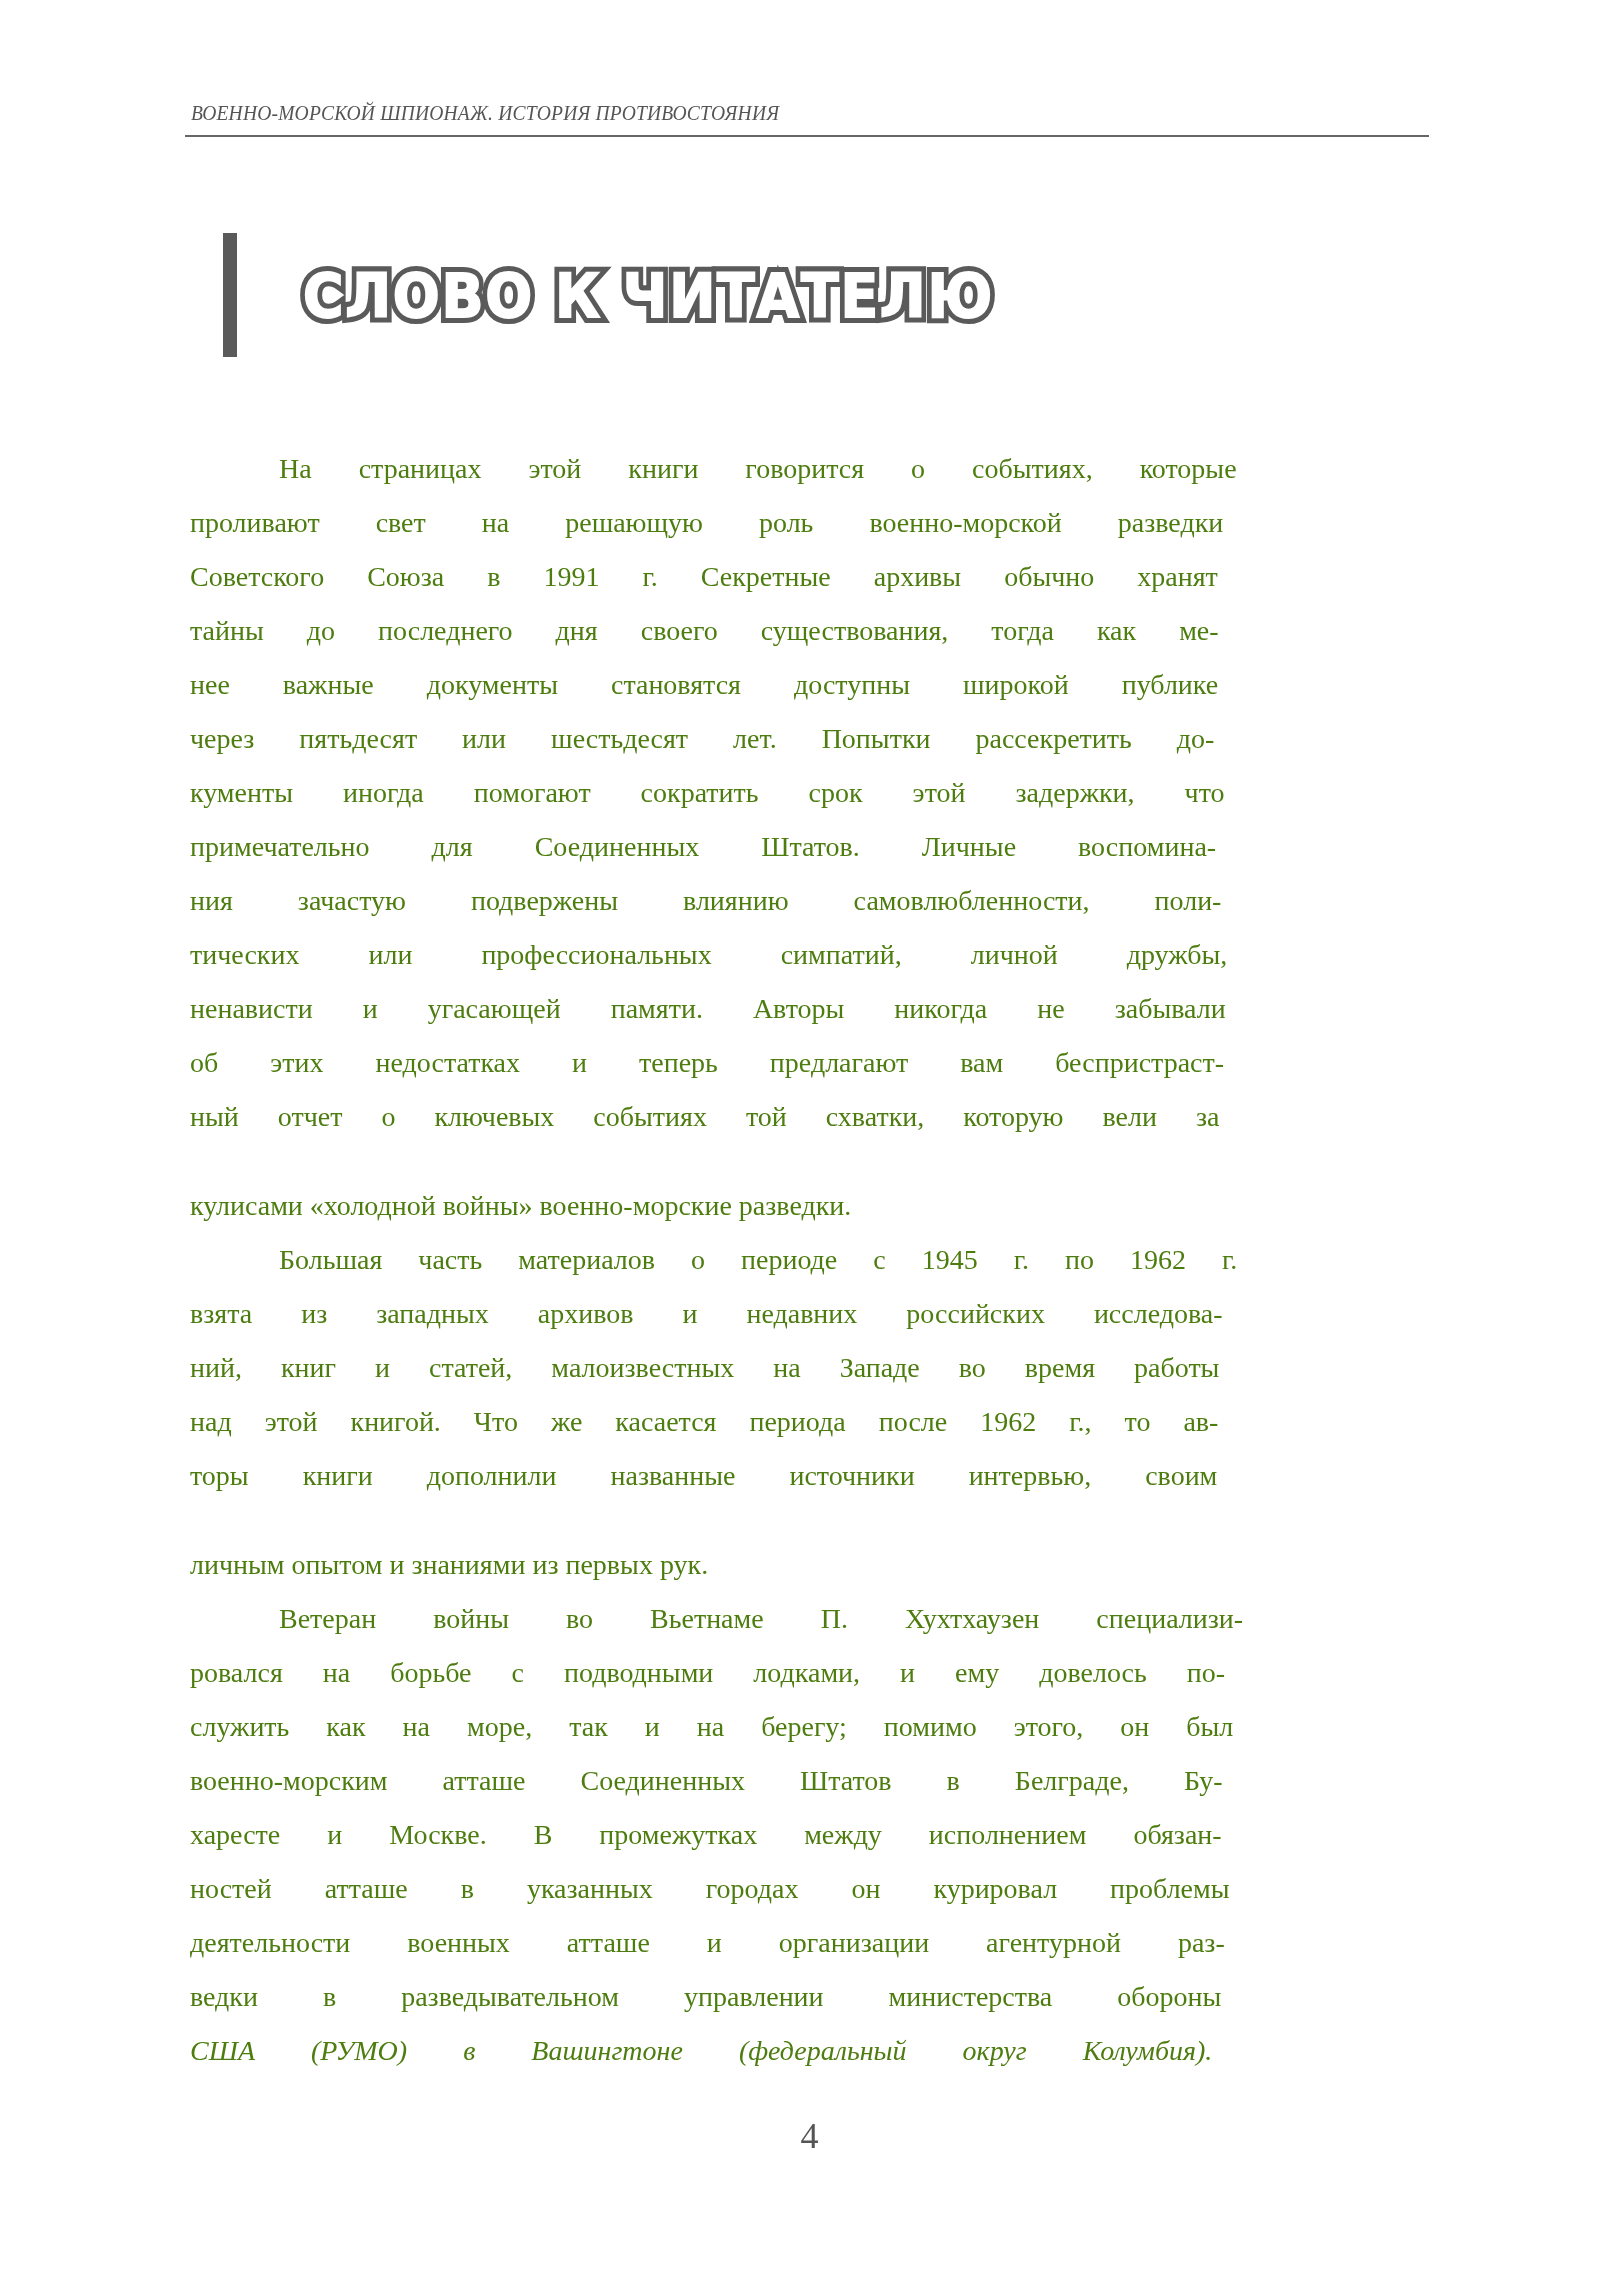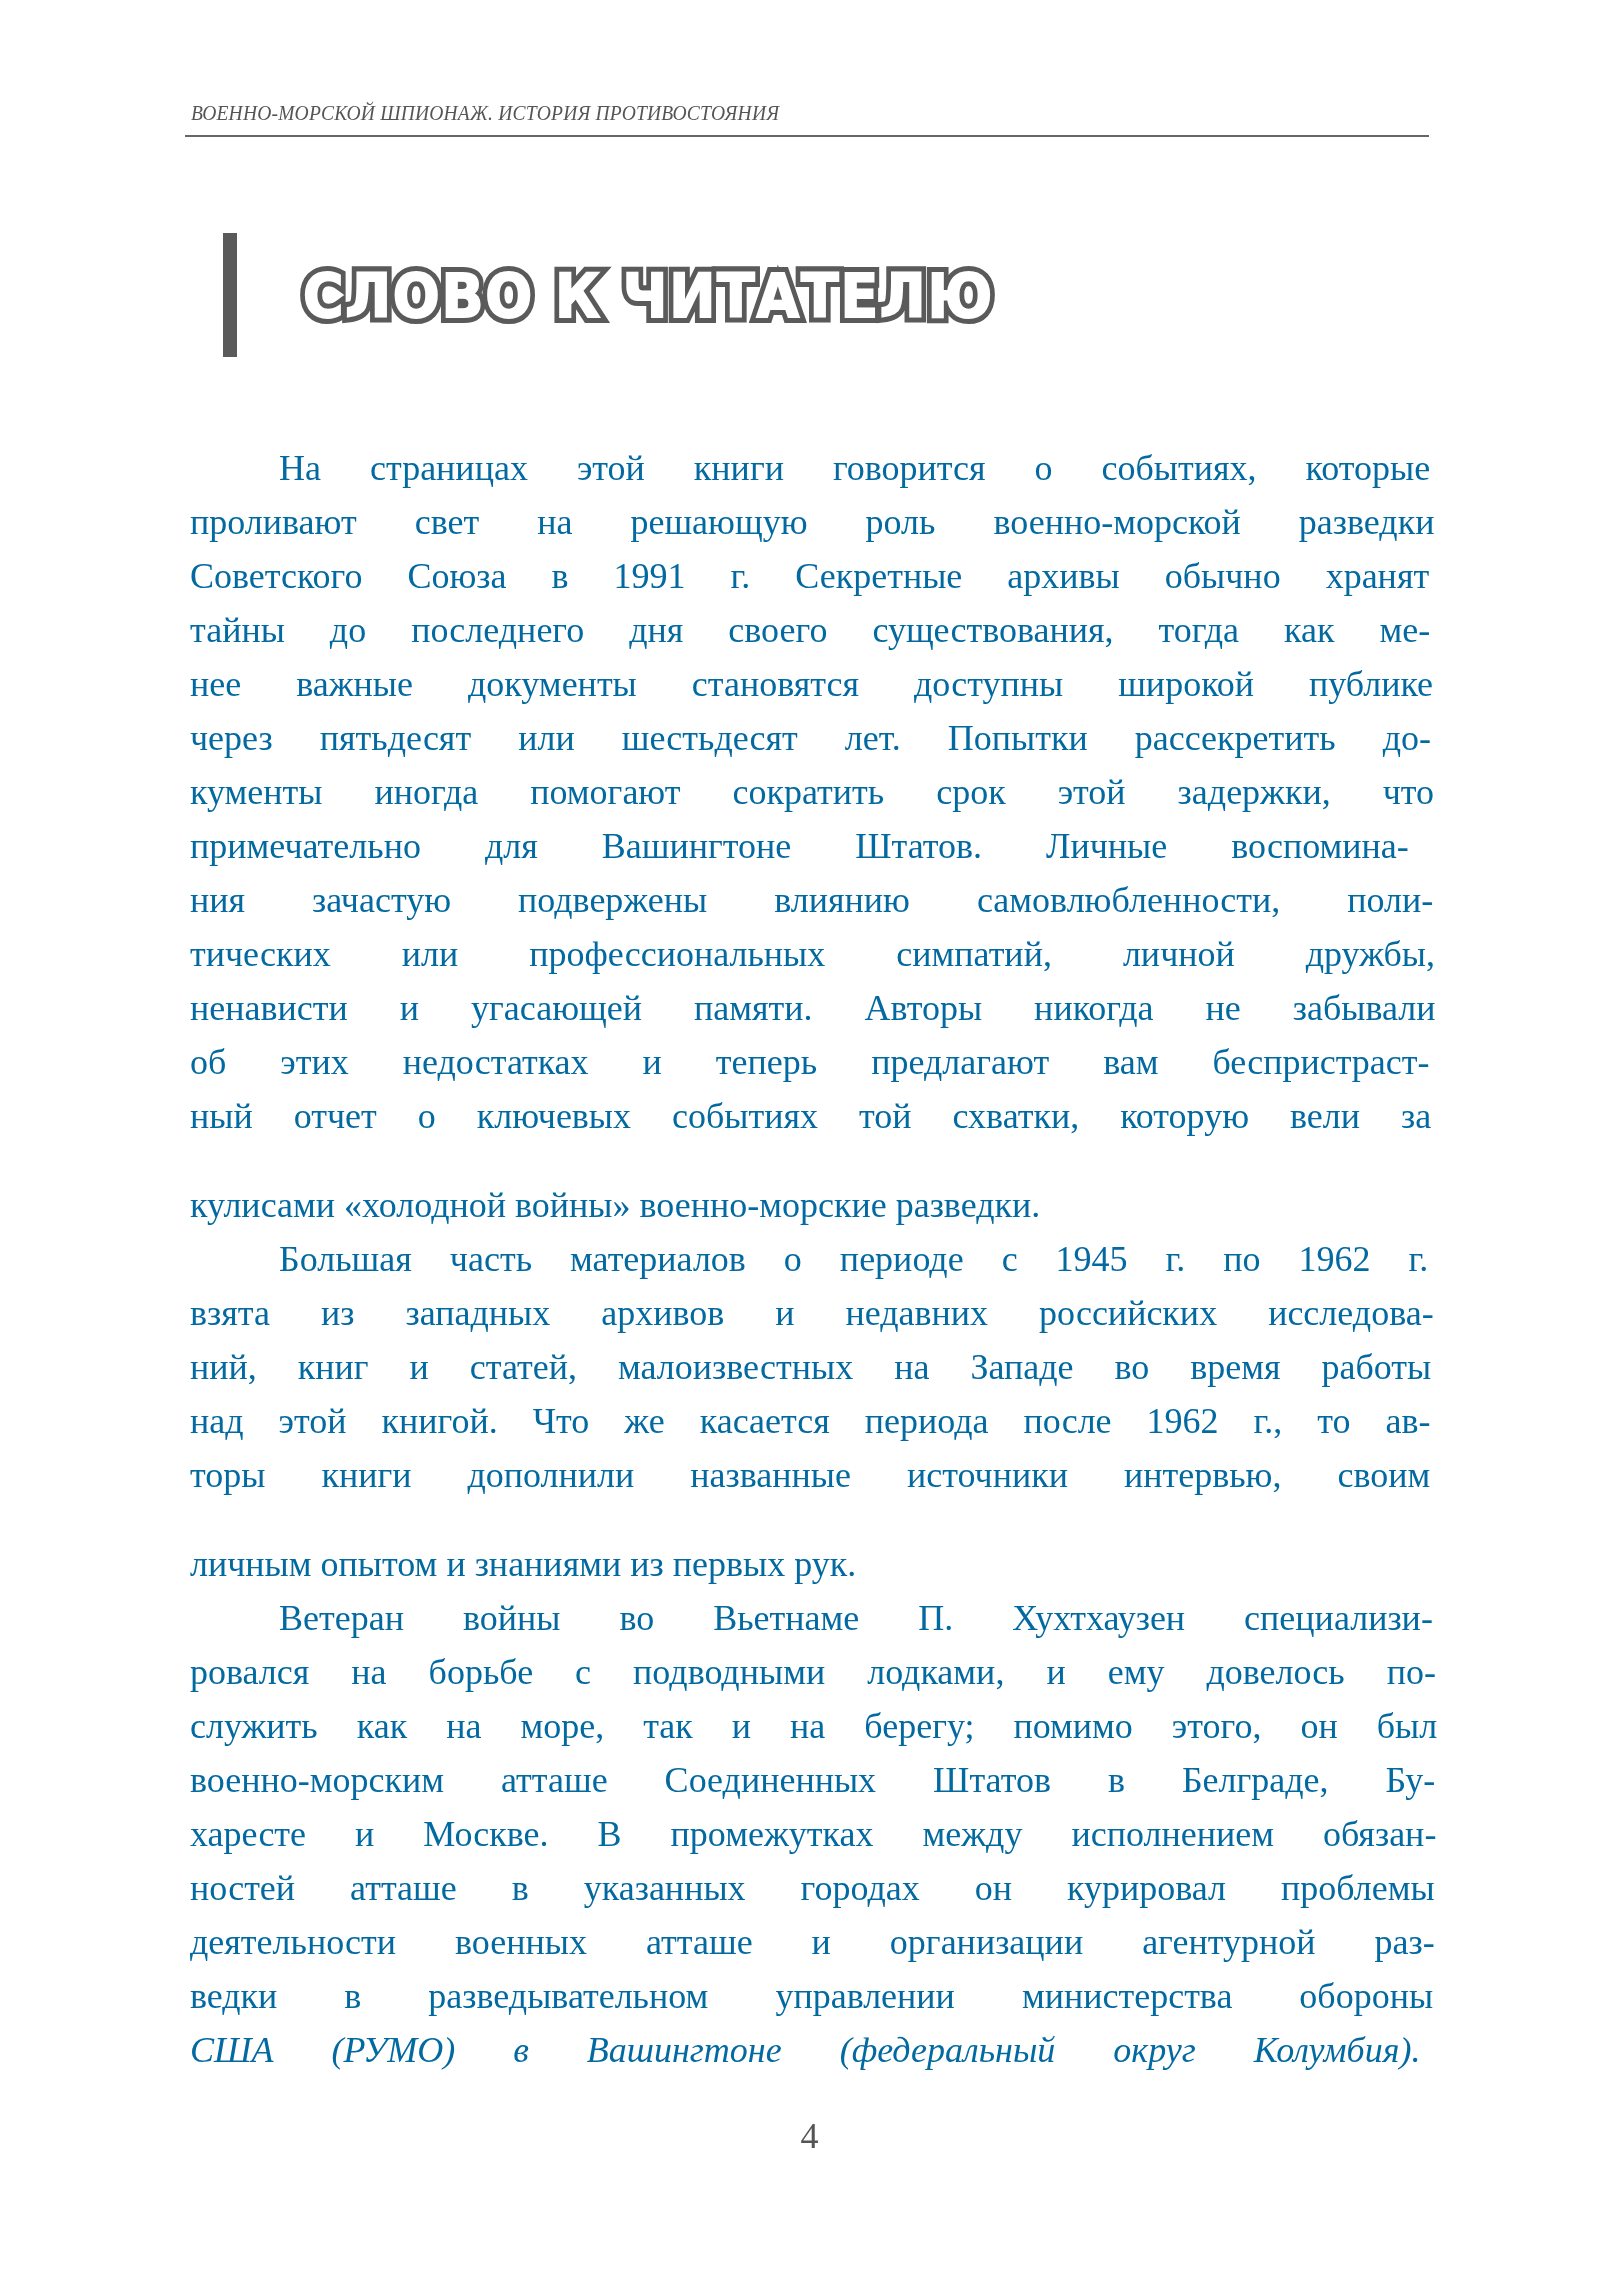--- a/index.html
+++ b/index.html
@@ -29,21 +29,21 @@
     position:absolute; left:303px; top:254px;
     font-family:"DejaVu Sans", sans-serif; font-weight:bold;
     font-size:60px; line-height:85px; letter-spacing:1.9px;
     color:#ffffff;
     -webkit-text-stroke: 1.9px #ffffff;
     transform:scaleX(0.92); transform-origin:left center;
     pointer-events:none;
   }
   .body-text {
     position:absolute; left:190px; top:445px; width:1237px;
-    font-family:"Liberation Serif", serif; font-size:36px; color:#0369a1;
+    font-family:"Liberation Serif", serif; font-size:28px; color:#4d7c0f;
   }
   .line {
     display:block; height:54px; line-height:47px;
     text-align:justify; text-align-last:justify; white-space:nowrap;
     overflow:visible;
   }
   .line.indent { padding-left:89px; }
   .line.last { text-align-last:left;margin-top:35px; }
   .page-number {
     position:absolute; left:0; width:1619px; top:2115px; text-align:center;
@@ -62,21 +62,21 @@
 
 <div class="body-text">
   <div>
     <span class="line indent" style="white-space: nowrap; word-spacing: 40px; text-align-last: left;">На страницах этой книги говорится о событиях, которые</span>
     <span class="line" style="white-space: nowrap; word-spacing: 49px; text-align-last: left;">проливают свет на решающую роль военно-морской разведки</span>
     <span class="line" style="white-space: nowrap; word-spacing: 36px; text-align-last: left;">Советского Союза в 1991 г. Секретные архивы обычно хранят</span>
     <span class="line" style="white-space: nowrap; word-spacing: 36px; text-align-last: left;">тайны до последнего дня своего существования, тогда как ме-</span>
     <span class="line" style="white-space: nowrap; word-spacing: 46px; text-align-last: left;">нее важные документы становятся доступны широкой публике</span>
     <span class="line" style="white-space: nowrap; word-spacing: 38px; text-align-last: left;">через пятьдесят или шестьдесят лет. Попытки рассекретить до-</span>
     <span class="line" style="white-space: nowrap; word-spacing: 43px; text-align-last: left;">кументы иногда помогают сократить срок этой задержки, что</span>
-    <span class="line" style="white-space: nowrap; word-spacing: 55px; text-align-last: left;">примечательно для Вашингтоне Штатов. Личные воспомина-</span>
+    <span class="line" style="white-space: nowrap; word-spacing: 55px; text-align-last: left;">примечательно для Соединенных Штатов. Личные воспомина-</span>
     <span class="line" style="white-space: nowrap; word-spacing: 58px; text-align-last: left;">ния зачастую подвержены влиянию самовлюбленности, поли-</span>
     <span class="line" style="white-space: nowrap; word-spacing: 62px; text-align-last: left;">тических или профессиональных симпатий, личной дружбы,</span>
     <span class="line" style="white-space: nowrap; word-spacing: 43px; text-align-last: left;">ненависти и угасающей памяти. Авторы никогда не забывали</span>
     <span class="line" style="white-space: nowrap; word-spacing: 45px; text-align-last: left;">об этих недостатках и теперь предлагают вам беспристраст-</span>
     <span class="line" style="white-space: nowrap; word-spacing: 32px; text-align-last: left;">ный отчет о ключевых событиях той схватки, которую вели за</span>
     <span class="line last" style="white-space: normal;">кулисами «холодной войны» военно-морские разведки.</span>
   </div>
   <div>
     <span class="line indent" style="white-space: nowrap; word-spacing: 29px; text-align-last: left;">Большая часть материалов о периоде с 1945 г. по 1962 г.</span>
     <span class="line" style="white-space: nowrap; word-spacing: 42px; text-align-last: left;">взята из западных архивов и недавних российских исследова-</span>

